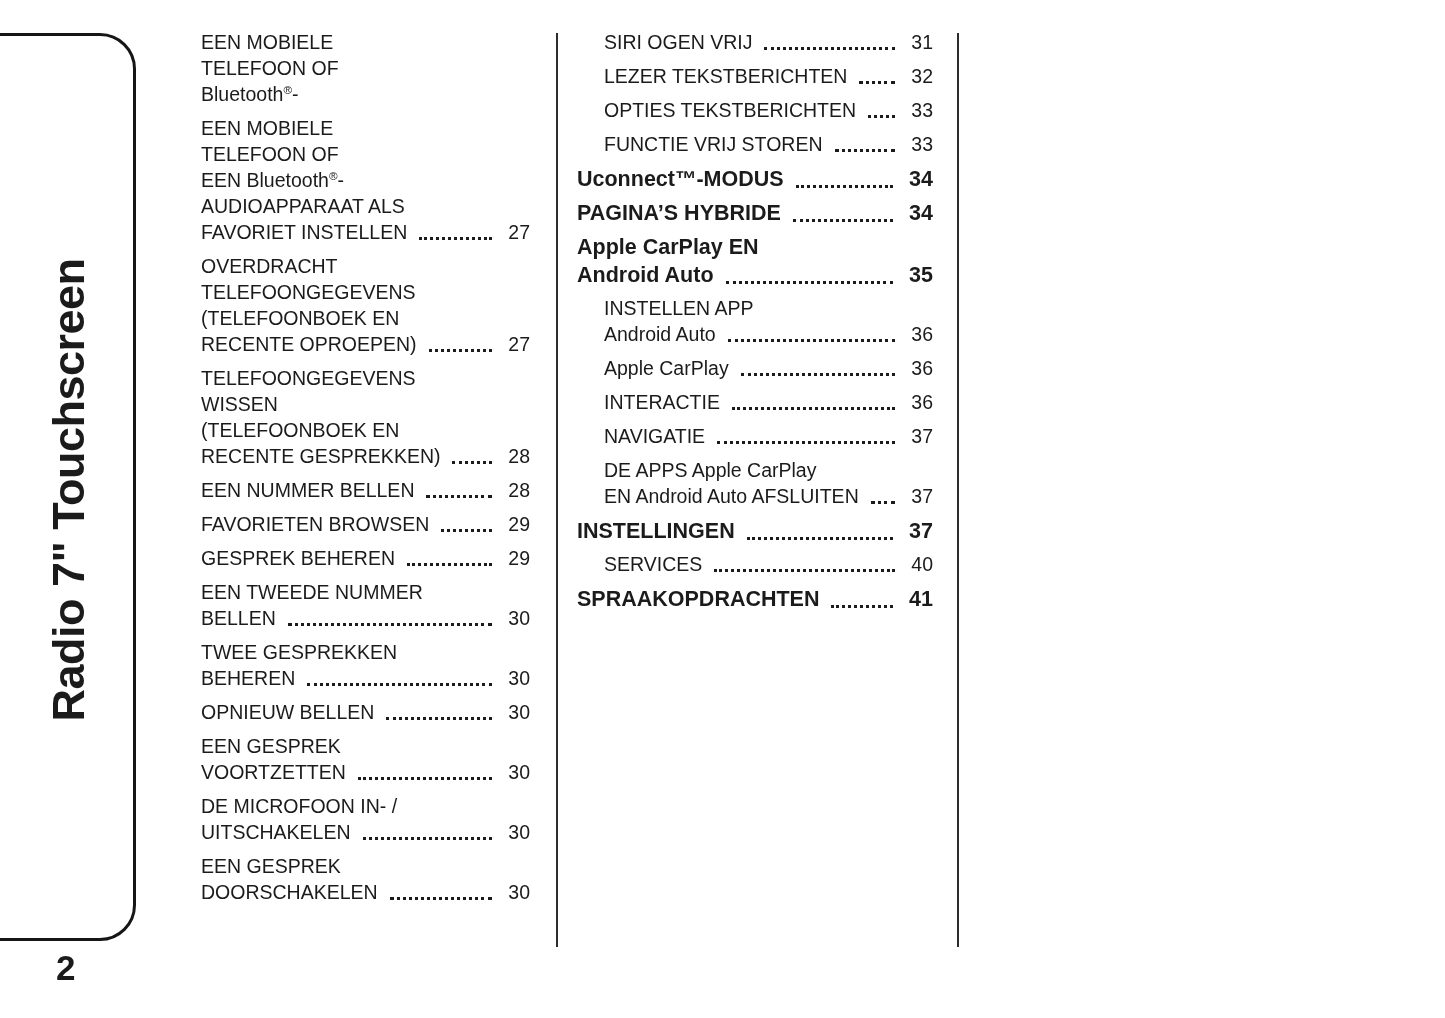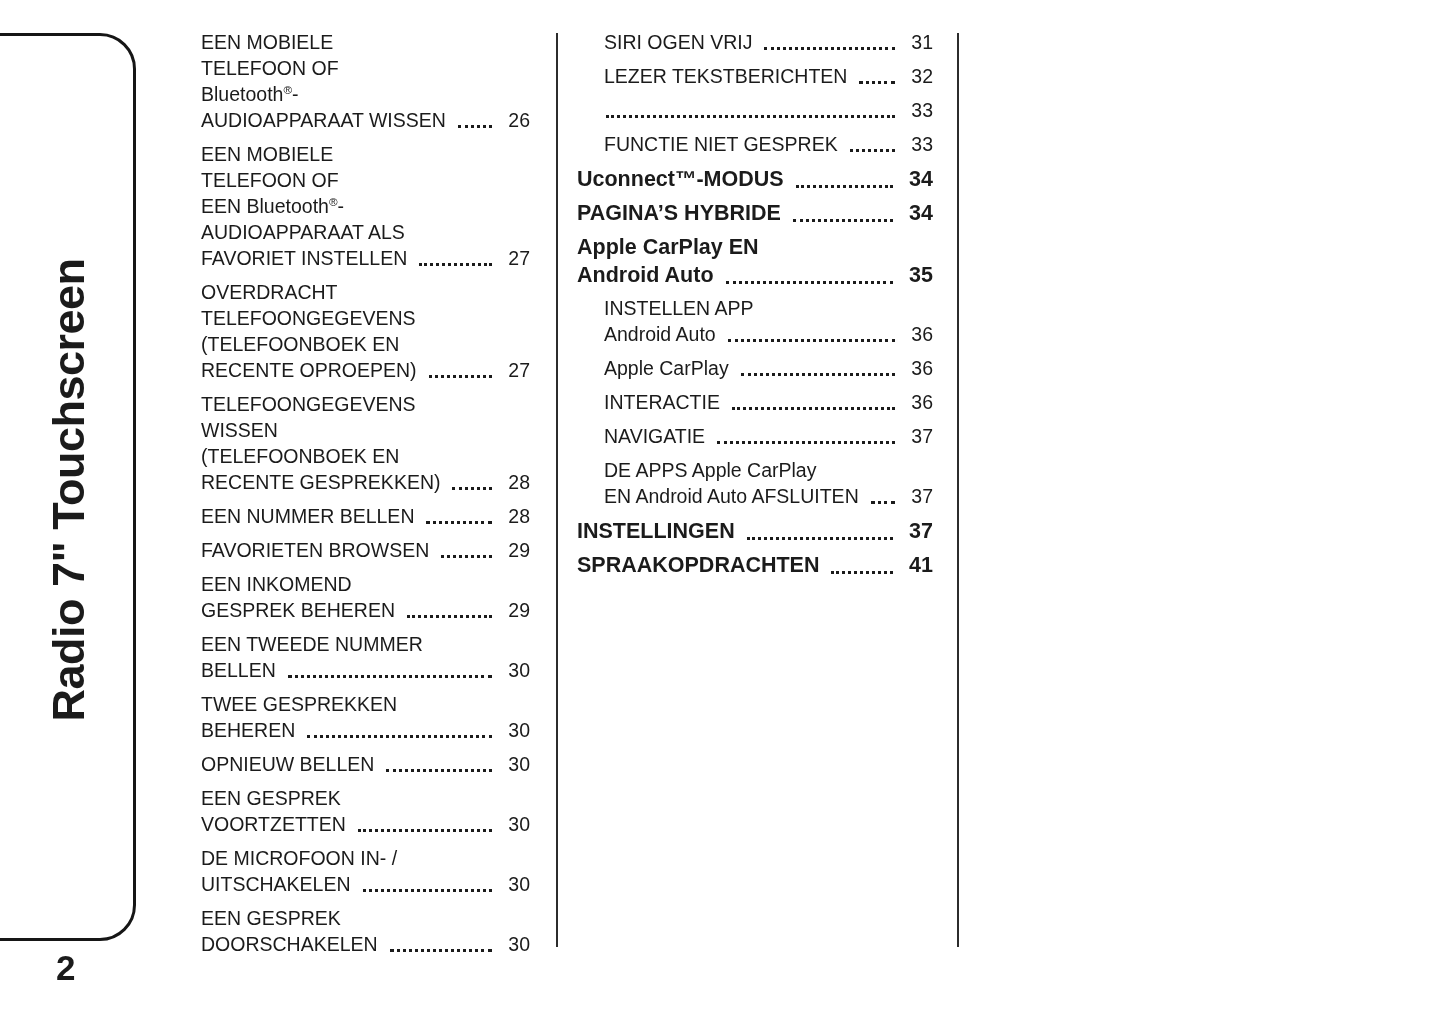--- a/index.html
+++ b/index.html
@@ -103,25 +103,20 @@
   <div class="page-number">2</div>
 
   <div class="divider d1"></div>
   <div class="divider d2"></div>
 
   <div class="toc-col left" id="toc-left">
       <div class="toc-entry sub">
         <div class="toc-line"><span class="lbl">EEN MOBIELE</span></div>
         <div class="toc-line"><span class="lbl">TELEFOON OF</span></div>
         <div class="toc-line"><span class="lbl">Bluetooth<sup>®</sup>-</span></div>
-        <div class="toc-line last">
-          <span class="lbl">AUDIOAPPARAAT WISSEN</span>
-          <span class="leader"></span>
-          <span class="pg">26</span>
-        </div>
       </div>
       <div class="toc-entry sub">
         <div class="toc-line"><span class="lbl">EEN MOBIELE</span></div>
         <div class="toc-line"><span class="lbl">TELEFOON OF</span></div>
         <div class="toc-line"><span class="lbl">EEN Bluetooth<sup>®</sup>-</span></div>
         <div class="toc-line"><span class="lbl">AUDIOAPPARAAT ALS</span></div>
         <div class="toc-line last">
           <span class="lbl">FAVORIET INSTELLEN</span>
           <span class="leader"></span>
           <span class="pg">27</span>
@@ -155,21 +150,20 @@
         </div>
       </div>
       <div class="toc-entry sub">
         <div class="toc-line last">
           <span class="lbl">FAVORIETEN BROWSEN</span>
           <span class="leader"></span>
           <span class="pg">29</span>
         </div>
       </div>
       <div class="toc-entry sub">
-        <div class="toc-line"><span class="lbl">EEN INKOMEND</span></div>
         <div class="toc-line last">
           <span class="lbl">GESPREK BEHEREN</span>
           <span class="leader"></span>
           <span class="pg">29</span>
         </div>
       </div>
       <div class="toc-entry sub">
         <div class="toc-line"><span class="lbl">EEN TWEEDE NUMMER</span></div>
         <div class="toc-line last">
           <span class="lbl">BELLEN</span>
@@ -227,27 +221,28 @@
       </div>
       <div class="toc-entry sub">
         <div class="toc-line last">
           <span class="lbl">LEZER TEKSTBERICHTEN</span>
           <span class="leader"></span>
           <span class="pg">32</span>
         </div>
       </div>
       <div class="toc-entry sub">
         <div class="toc-line last">
+          <span class="lbl">OPTIES TEKSTBERICHTEN</span>
           <span class="leader"></span>
           <span class="pg">33</span>
         </div>
       </div>
       <div class="toc-entry sub">
         <div class="toc-line last">
-          <span class="lbl">FUNCTIE NIET GESPREK</span>
+          <span class="lbl">FUNCTIE VRIJ STOREN</span>
           <span class="leader"></span>
           <span class="pg">33</span>
         </div>
       </div>
       <div class="toc-entry bold">
         <div class="toc-line last">
           <span class="lbl">Uconnect™-MODUS</span>
           <span class="leader"></span>
           <span class="pg">34</span>
         </div>
@@ -304,20 +299,27 @@
           <span class="pg">37</span>
         </div>
       </div>
       <div class="toc-entry bold">
         <div class="toc-line last">
           <span class="lbl">INSTELLINGEN</span>
           <span class="leader"></span>
           <span class="pg">37</span>
         </div>
       </div>
+      <div class="toc-entry sub">
+        <div class="toc-line last">
+          <span class="lbl">SERVICES</span>
+          <span class="leader"></span>
+          <span class="pg">40</span>
+        </div>
+      </div>
       <div class="toc-entry bold">
         <div class="toc-line last">
           <span class="lbl">SPRAAKOPDRACHTEN</span>
           <span class="leader"></span>
           <span class="pg">41</span>
         </div>
       </div>
     </div>
 
 </div>

